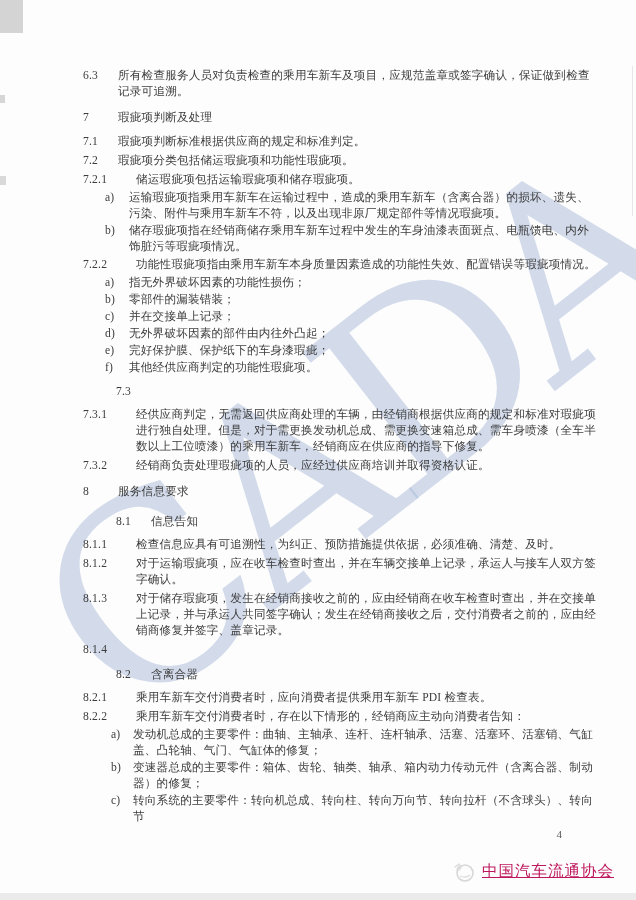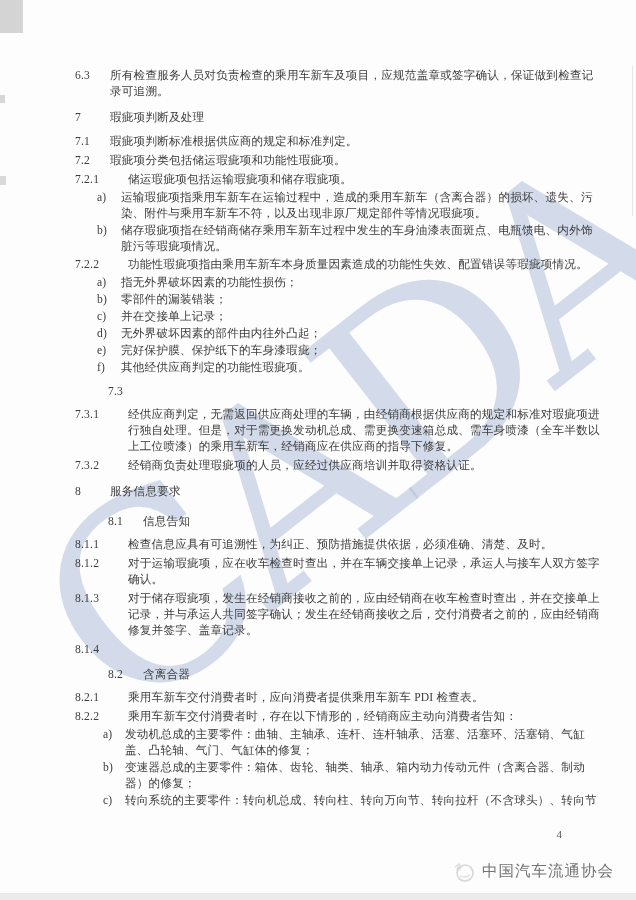--- a/index.html
+++ b/index.html
@@ -26,21 +26,21 @@
     user-select:none;
   }
   
   .patch-topleft{position:absolute;left:0;top:0;width:23px;height:33px;background:#c9c9c9;opacity:.8;z-index:2;}
   .tick-left-1{position:absolute;left:0;top:95px;width:5px;height:8px;background:#d6d6d6;z-index:2;}
   .tick-left-2{position:absolute;left:0;top:176px;width:6px;height:9px;background:#d9d9d9;z-index:2;}
   .edge-right{position:absolute;right:3px;top:66px;width:1px;height:150px;background:#e6e6e6;z-index:2;}
   .bottom-strip{position:absolute;left:0;bottom:0;width:636px;height:7px;background:#ebebeb;z-index:2;}
   
   .content{
-    position:absolute;left:0;top:66px;right:0;
+    position:absolute;left:8px;top:66px;right:0;
     z-index:1;
     display:flex;flex-direction:column;
     padding-right:36px;
     font-size:11.6px;line-height:16px;
     letter-spacing:0.2px;
   }
   .para{display:flex;align-items:flex-start;}
   .num{flex:none;}
   .txt{flex:1;}
   .l1{margin:1.5px 0;padding-left:75px;}
@@ -61,22 +61,23 @@
     font-size:11px;color:#5a5a5a;z-index:1;
   }
   
   .footer{
     position:absolute;right:22px;top:858px;
     display:flex;align-items:center;gap:5px;
     z-index:1;
   }
   .logo{display:inline-block;width:26px;height:26px;}
   .brand{
-    font-size:15.5px;color:#737373;letter-spacing:1px;
+    font-size:15.5px;color:#be185d;letter-spacing:1px;
     font-family:"Liberation Sans","DejaVu Sans",sans-serif;
+    text-decoration:underline;
   }
 </style>
 </head>
 <body>
 
 <div class="page">
 
   <div class="watermark">CADA</div>
 
   <div class="patch-topleft"></div>

